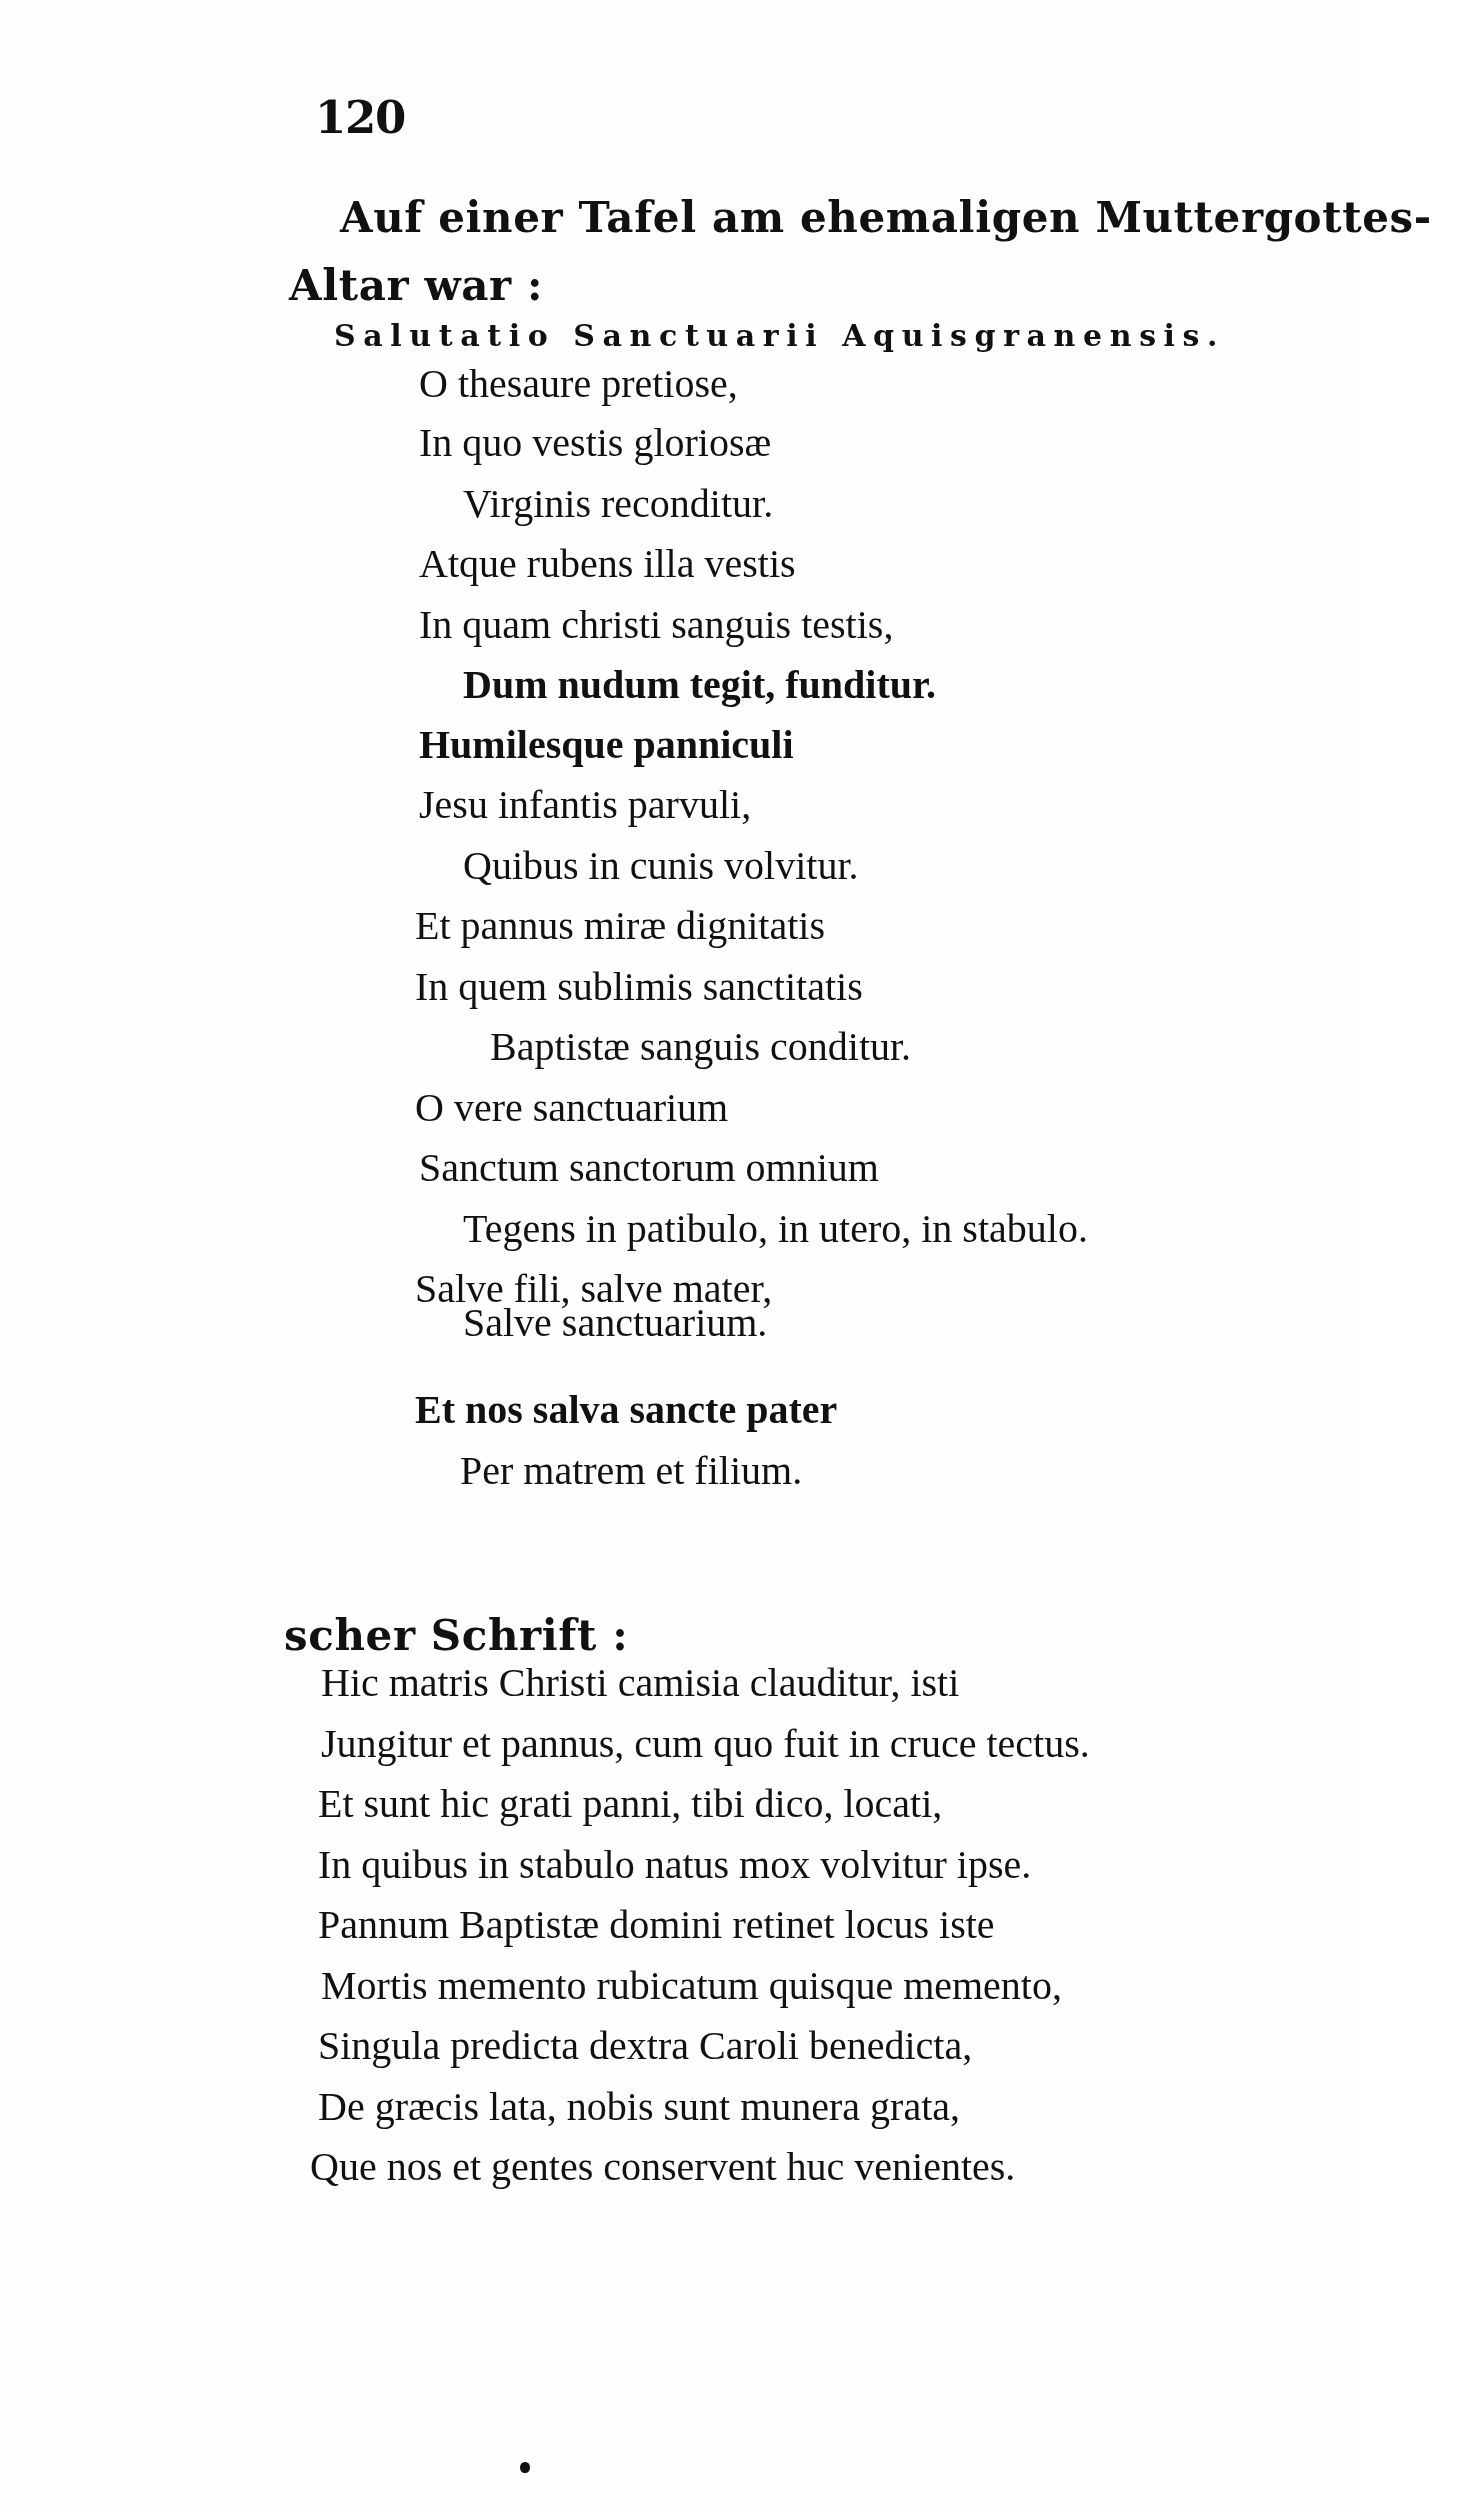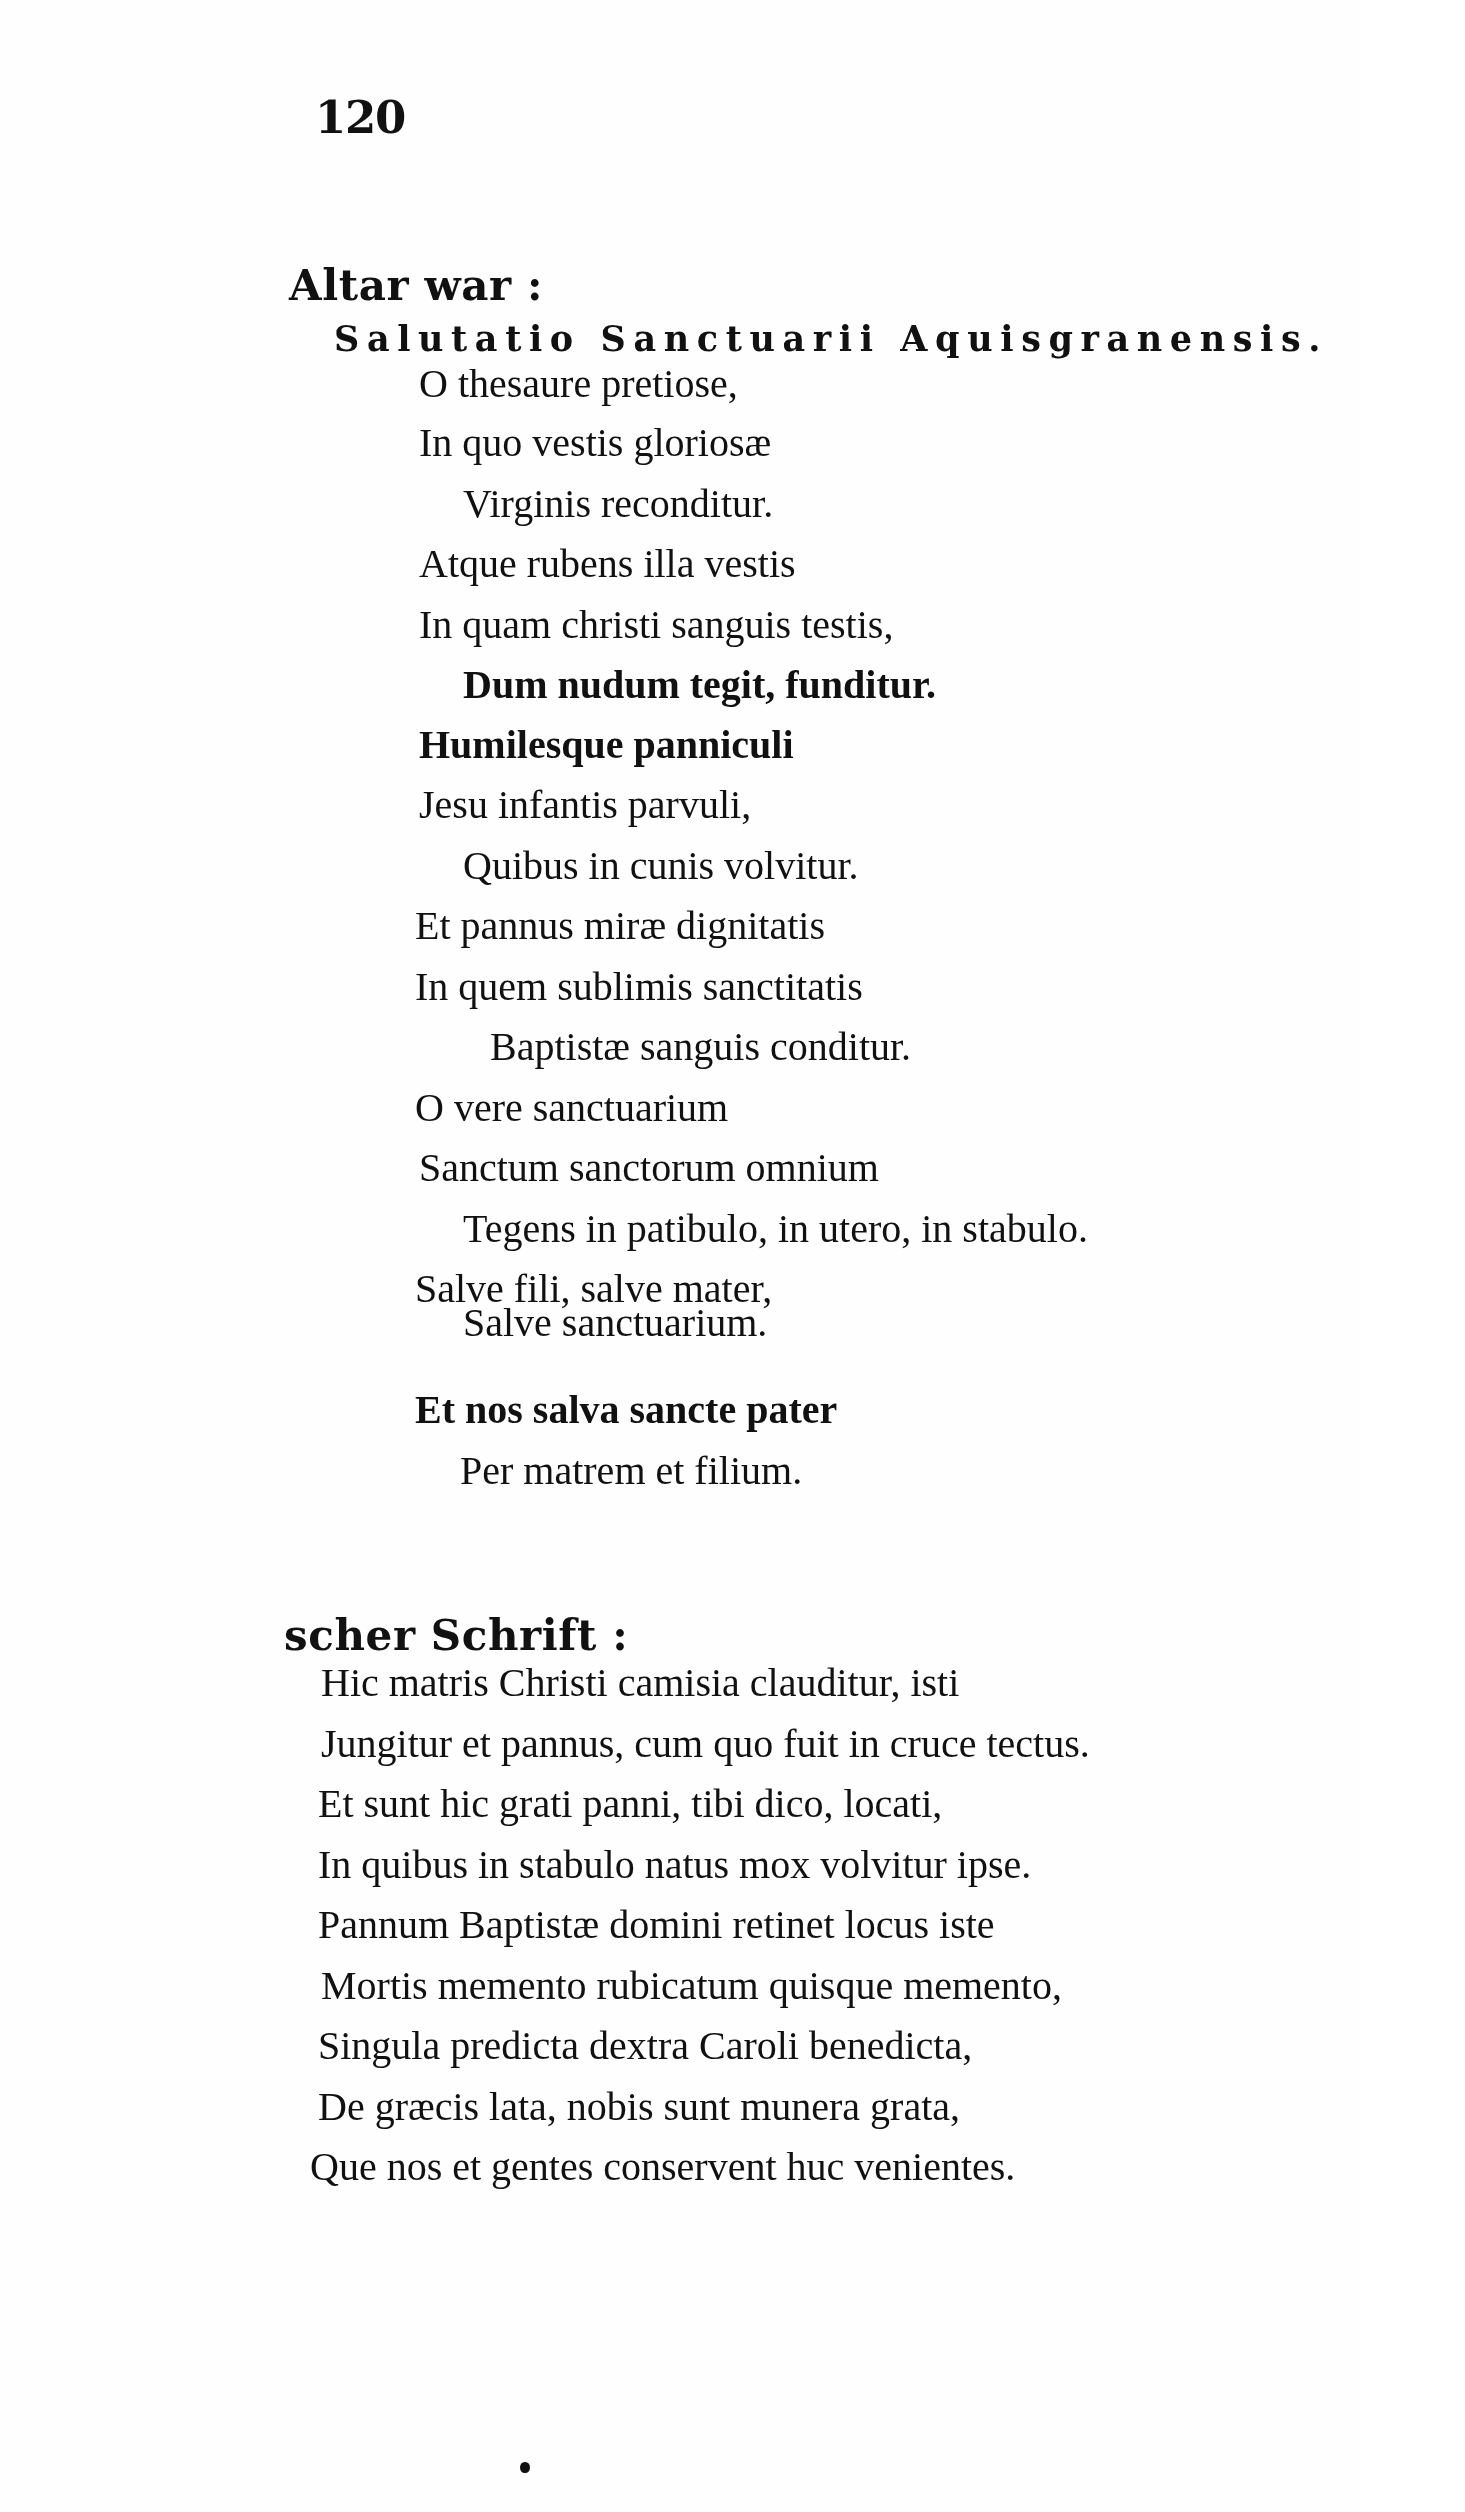--- a/index.html
+++ b/index.html
@@ -1,32 +1,33 @@
 <!DOCTYPE html>
 <html style="font-size:10px"><head>
 <meta charset="utf-8">
 <style>
   html, body { margin: 0; padding: 0; background: #ffffff; }
   body { width: 1465px; height: 2512px; position: relative; overflow: hidden; }
   .page { position: absolute; left: 0; top: 0; width: 1359px; height: 2512px; background: #fefefe; }
   .ln { position: absolute; white-space: nowrap; color: #111; line-height: 1; }
   .pagenum { font-family: "DejaVu Serif", serif; font-weight: bold; font-size: 45px; letter-spacing: -1.3px; }
   .fraktur { font-family: "DejaVu Serif", serif; font-weight: bold; font-size: 42px; letter-spacing: 0.6px; }
-  .spaced { font-family: "DejaVu Serif", serif; font-weight: bold; font-size: 35px; letter-spacing: 7.6px; }
+  .spaced { font-family: "DejaVu Serif", serif; font-weight: bold; font-size: 30px; letter-spacing: 7.6px; }
   .verse { font-family: "Liberation Serif", serif; font-size: 40px; }
   .verse-b { font-family: "Liberation Serif", serif; font-size: 40px; font-weight: bold; }
   .dot { position: absolute; width: 9.5px; height: 11.3px; border-radius: 50%; background: #111; }
 </style>
 </head>
 <body>
 
 <div class="page">
 
   <div class="ln pagenum" style="left:315px; top:95px;">120</div>
 
+  <div class="ln fraktur" style="left:340px; top:197px;">Auf einer Tafel am ehemaligen Muttergottes-</div>
   <div class="ln fraktur" style="left:289px; top:265px;">Altar war :</div>
 
   <div class="ln spaced" style="left:334px; top:321px;">Salutatio Sanctuarii Aquisgranensis.</div>
 
   <div>
     <div class="ln verse" style="left:419px; top:364px;">O thesaure pretiose,</div>
     <div class="ln verse" style="left:419px; top:423px;">In quo vestis gloriosæ</div>
     <div class="ln verse" style="left:463px; top:484px;">Virginis reconditur.</div>
     <div class="ln verse" style="left:419px; top:544px;">Atque rubens illa vestis</div>
     <div class="ln verse" style="left:419px; top:605px;">In quam christi sanguis testis,</div>

